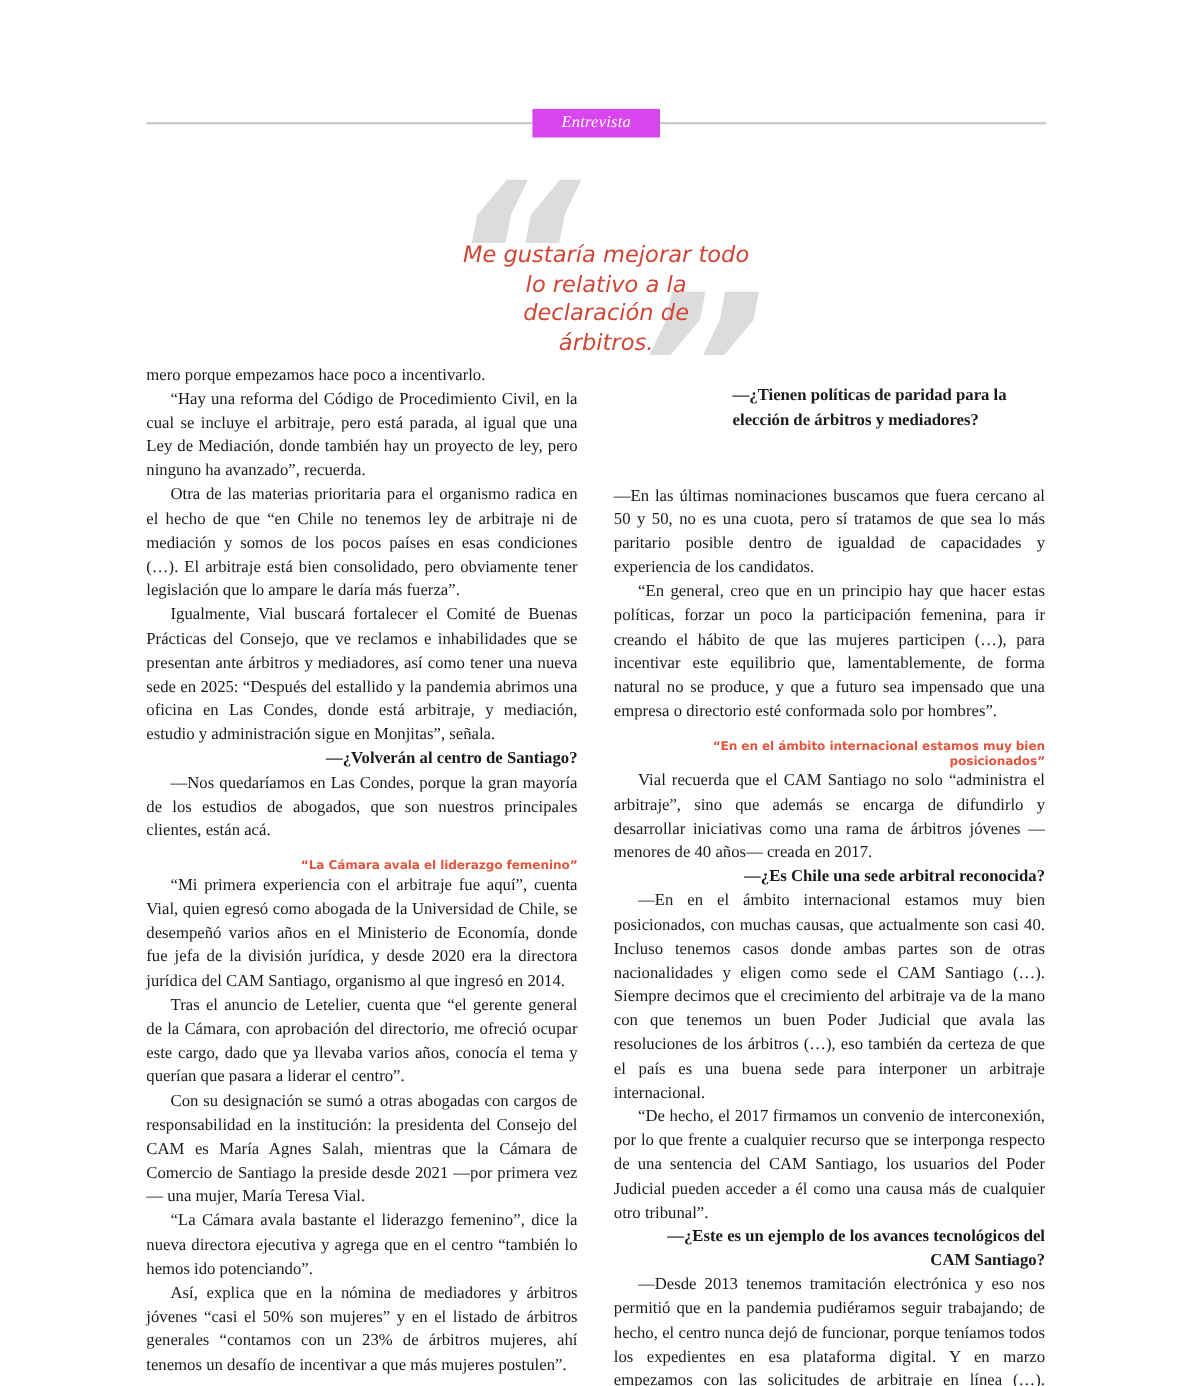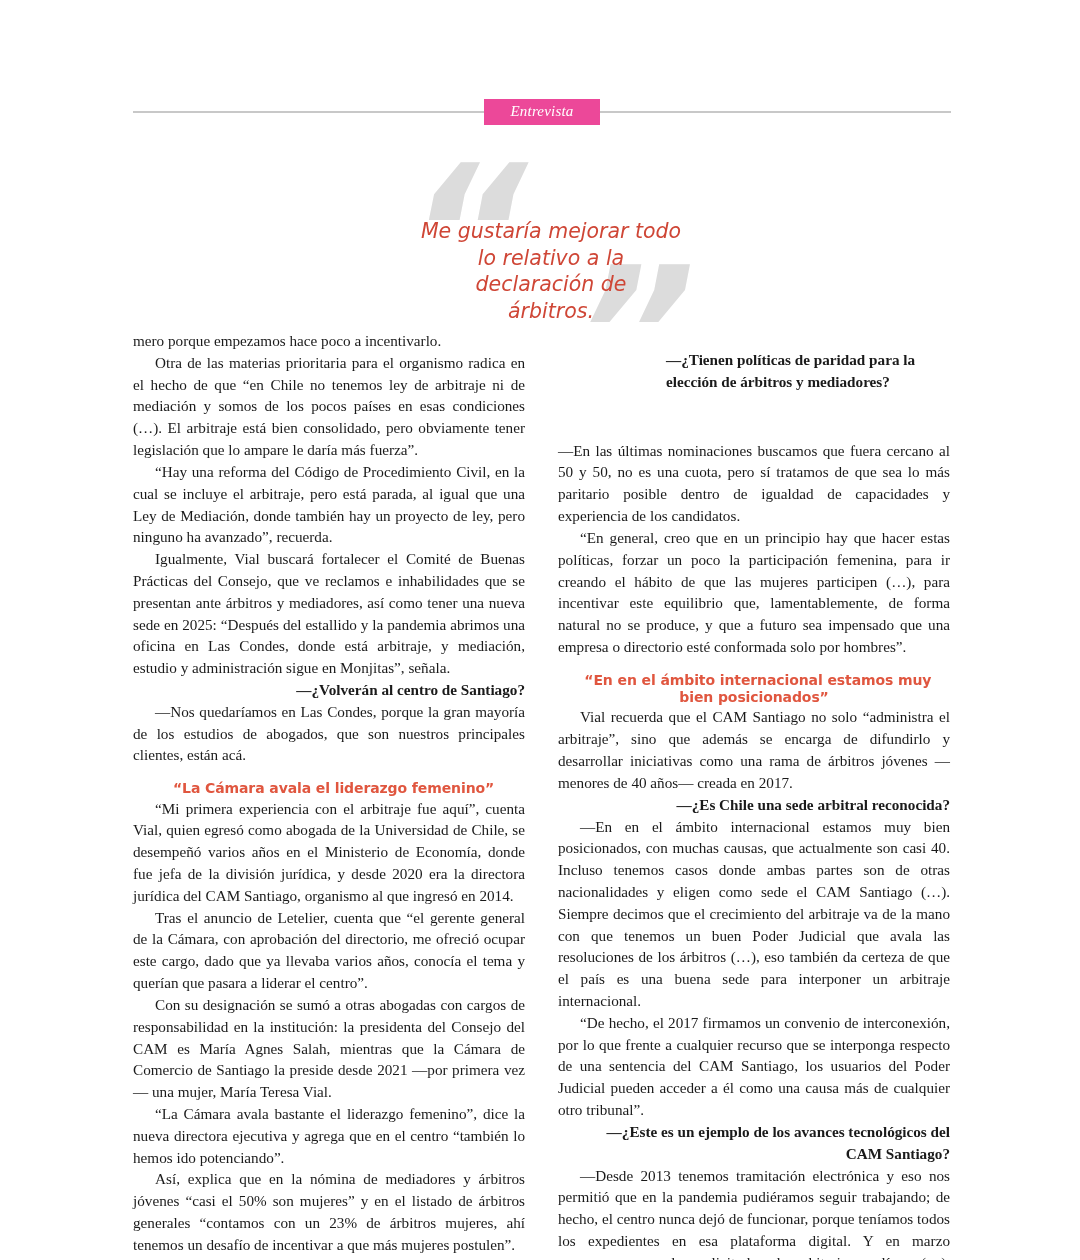--- a/index.html
+++ b/index.html
@@ -33,21 +33,21 @@
     display: flex;
     align-items: center;
   }
   .runhead .rule {
     flex: 1 1 auto;
     height: 2px;
     background: #c8c8c8;
   }
   .runhead .badge {
     flex: 0 0 auto;
-    background: #ec4899;
+    background: #d946ef;
     color: #ffffff;
     font-style: italic;
     font-size: 15px;
     line-height: 1;
     padding: 5px 26px 6px 26px;
     letter-spacing: .2px;
     font-family: "Liberation Serif", "DejaVu Serif", serif;
     position: relative;
     top: 0px;
   }
@@ -131,23 +131,23 @@
     margin-left: 108px;
     width: 284px;
   }
 
   
   .col h2.sub {
     margin: 14px 0 0 0;
     color: #e0563f;
     font-family: "DejaVu Sans", sans-serif;
     font-weight: 700;
-    font-size: 14px;
+    font-size: 11px;
     line-height: 1.24;
-    text-align: center;
+    text-align: right;
     text-indent: 0.65em;
     letter-spacing: -0.1px;
   }
   .col h2.sub.tight { text-indent: 0.55em; }
 </style>
 </head>
 <body>
 
 <div class="page">
 
@@ -163,22 +163,22 @@
     <div class="qtext">
       <span class="ln">Me gustaría mejorar todo</span>
       <span class="ln">lo relativo a la</span>
       <span class="ln strong">declaración de</span>
       <span class="ln strong">árbitros.</span>
     </div>
   </div>
 
   <div class="col col-left">
     <p class="cont">mero porque empezamos hace poco a incentivarlo.</p>
+    <p>“Hay una reforma del Código de Procedimiento Civil, en la cual se incluye el arbitraje, pero está parada, al igual que una Ley de Mediación, donde también hay un proyecto de ley, pero ninguno ha avanzado”, recuerda.</p>
     <p>Otra de las materias prioritaria para el organismo radica en el hecho de que “en Chile no tenemos ley de arbitraje ni de mediación y somos de los pocos países en esas condiciones (…). El arbitraje está bien consolidado, pero obviamente tener legislación que lo ampare le daría más fuerza”.</p>
-    <p>“Hay una reforma del Código de Procedimiento Civil, en la cual se incluye el arbitraje, pero está parada, al igual que una Ley de Mediación, donde también hay un proyecto de ley, pero ninguno ha avanzado”, recuerda.</p>
     <p>Igualmente, Vial buscará fortalecer el Comité de Buenas Prácticas del Consejo, que ve reclamos e inhabilidades que se presentan ante árbitros y mediadores, así como tener una nueva sede en 2025: “Después del estallido y la pandemia abrimos una oficina en Las Condes, donde está arbitraje, y mediación, estudio y administración sigue en Monjitas”, señala.</p>
     <p class="q">—¿Volverán al centro de Santiago?</p>
     <p>—Nos quedaríamos en Las Condes, porque la gran mayoría de los estudios de abogados, que son nuestros principales clientes, están acá.</p>
     <h2 class="sub">“La Cámara avala el liderazgo femenino”</h2>
     <p>“Mi primera experiencia con el arbitraje fue aquí”, cuenta Vial, quien egresó como abogada de la Universidad de Chile, se desempeñó varios años en el Ministerio de Economía, donde fue jefa de la división jurídica, y desde 2020 era la directora jurídica del CAM Santiago, organismo al que ingresó en 2014.</p>
     <p>Tras el anuncio de Letelier, cuenta que “el gerente general de la Cámara, con aprobación del directorio, me ofreció ocupar este cargo, dado que ya llevaba varios años, conocía el tema y querían que pasara a liderar el centro”.</p>
     <p>Con su designación se sumó a otras abogadas con cargos de responsabilidad en la institución: la presidenta del Consejo del CAM es María Agnes Salah, mientras que la Cámara de Comercio de Santiago la preside desde 2021 —por primera vez— una mujer, María Teresa Vial.</p>
     <p>“La Cámara avala bastante el liderazgo femenino”, dice la nueva directora ejecutiva y agrega que en el centro “también lo hemos ido potenciando”.</p>
     <p>Así, explica que en la nómina de mediadores y árbitros jóvenes “casi el 50% son mujeres” y en el listado de árbitros generales “contamos con un 23% de árbitros mujeres, ahí tenemos un desafío de incentivar a que más mujeres postulen”.</p>
   </div>

